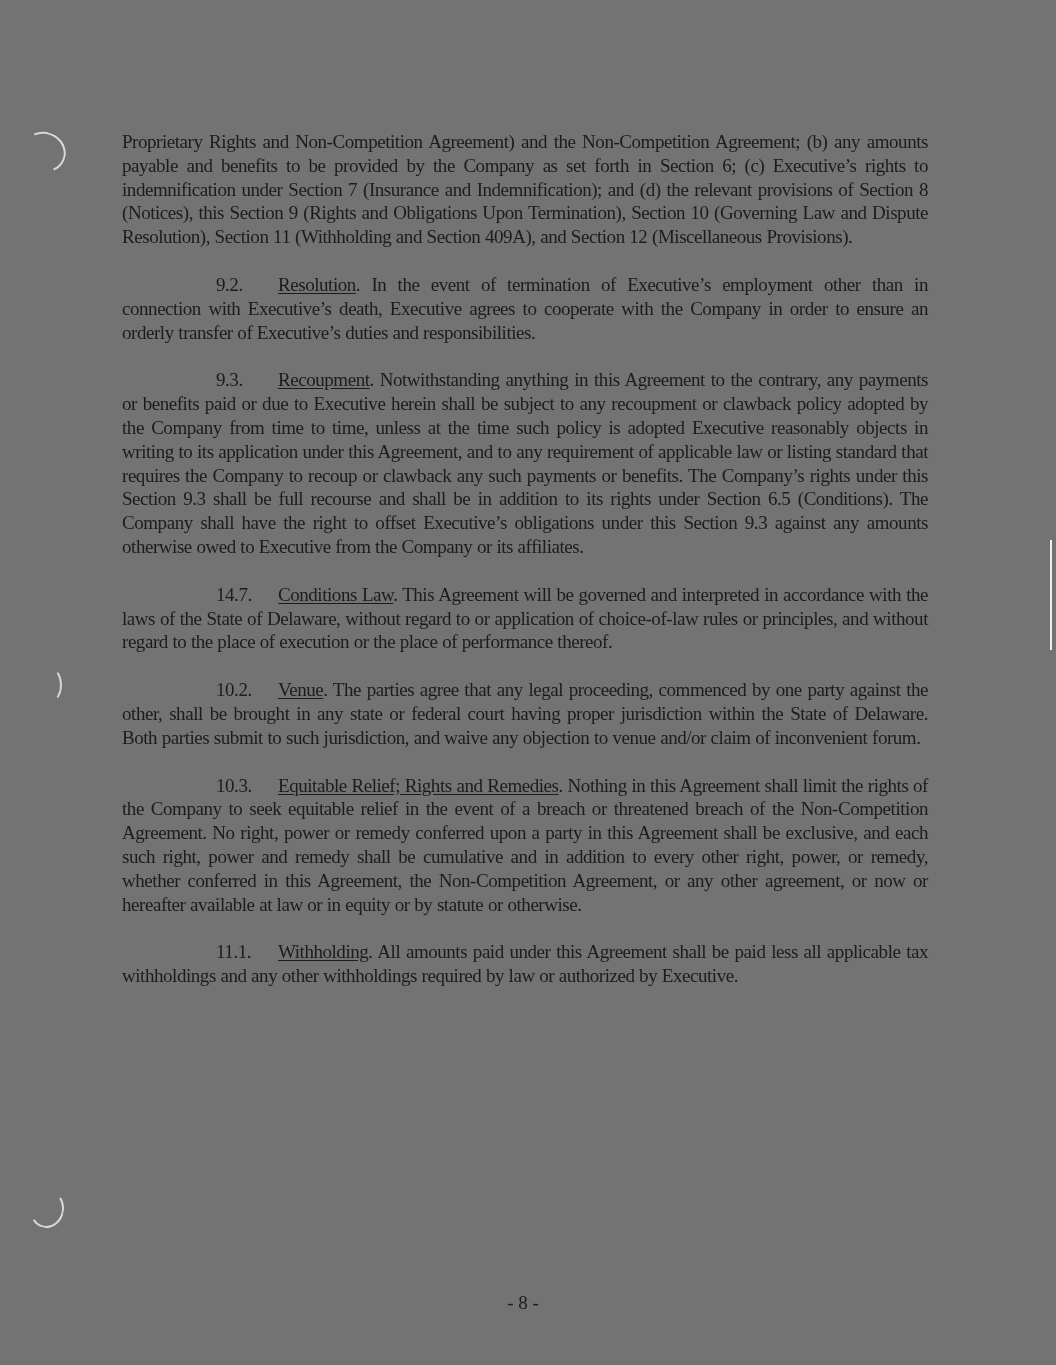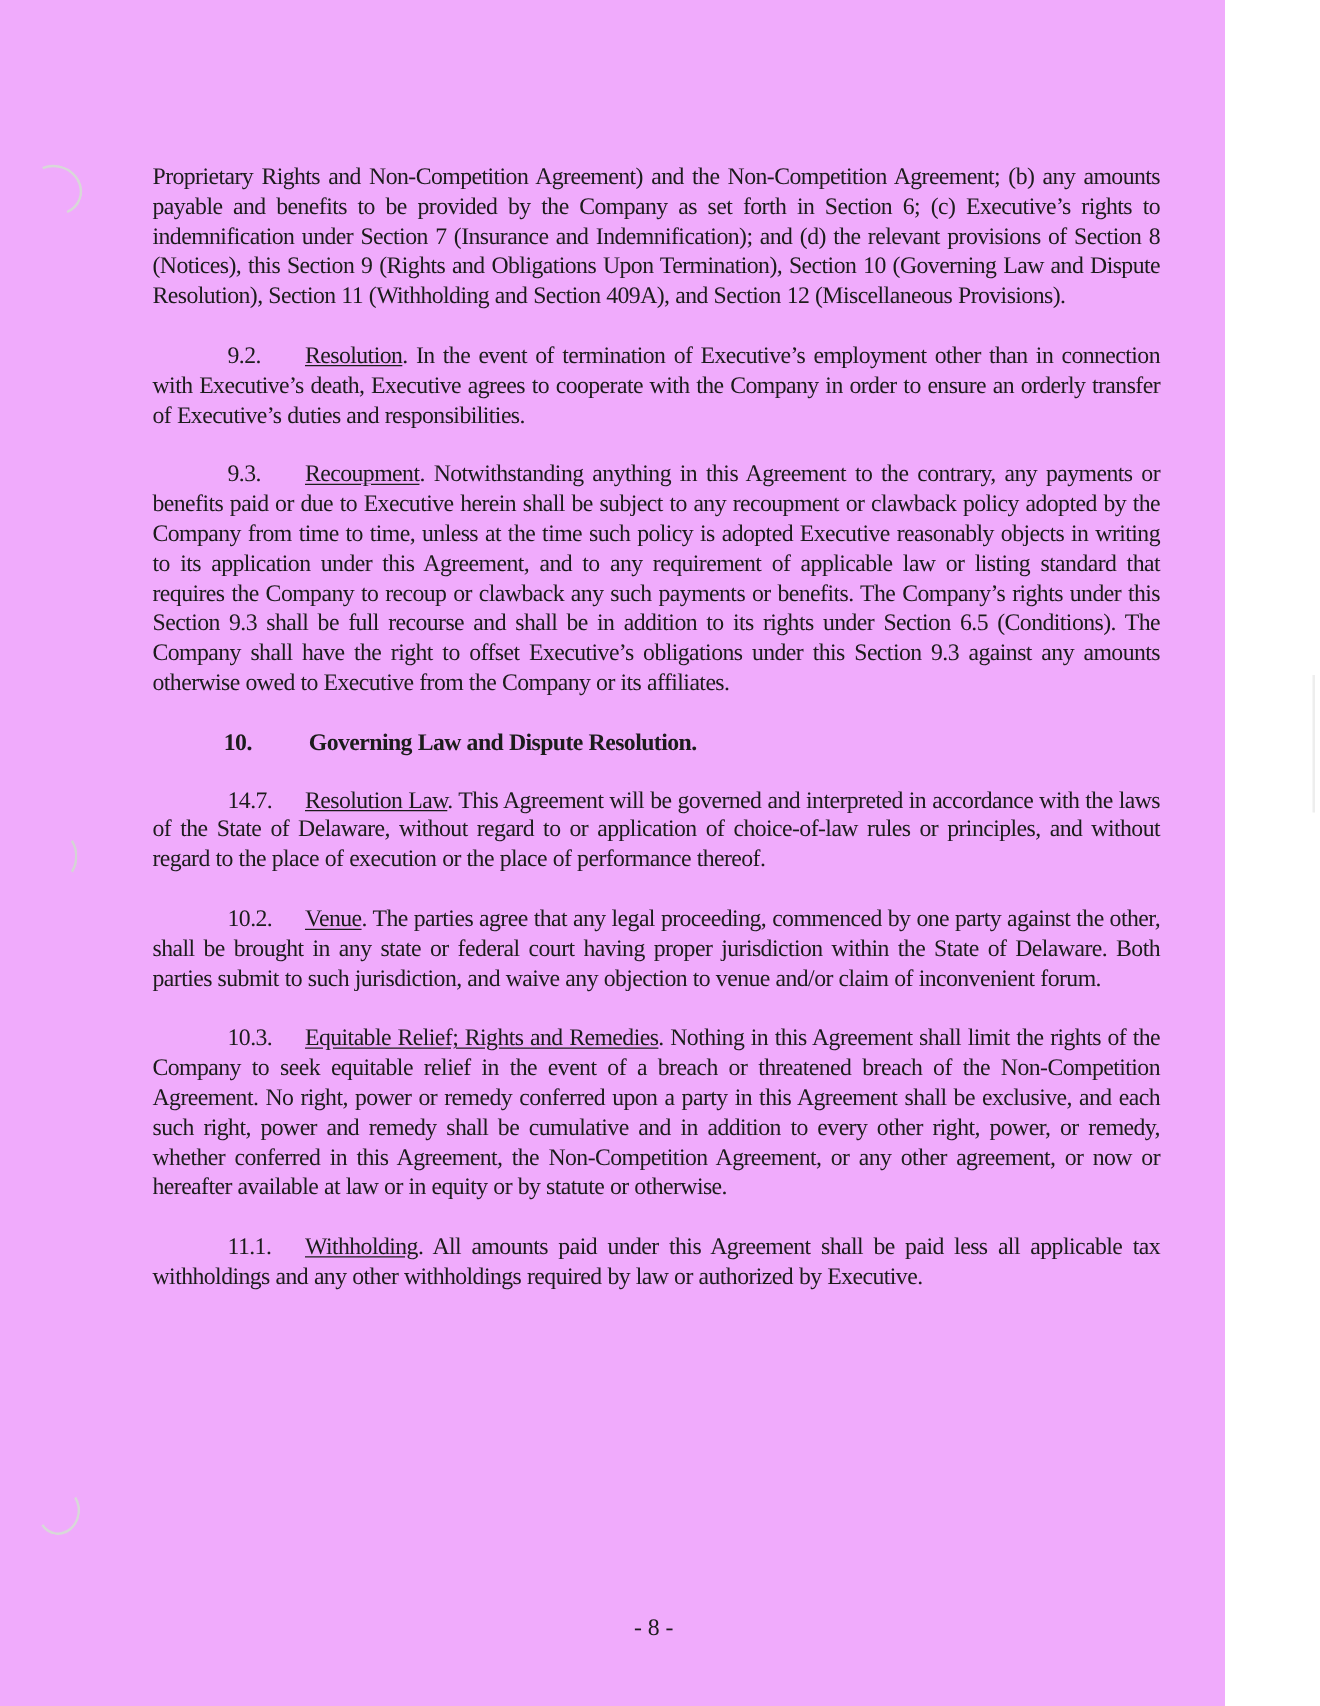--- a/index.html
+++ b/index.html
@@ -11,42 +11,42 @@
       width: 1056px;
       height: 1365px;
       position: relative;
       overflow: hidden;
       font-family: "Liberation Serif", serif;
       color: #1c1c1c;
     }
     .page {
       position: absolute;
       left: 0; top: 0;
-      width: 980px; height: 1365px;
-      background: #f0abfc;
+      width: 1056px; height: 1365px;
+      background: #737373;
     }
     .content {
       position: absolute;
       left: 122px;
       top: 130px;
       width: 806px;
       font-size: 19px;
       line-height: 23.8px;
       letter-spacing: -0.45px;
       word-spacing: 0.3px;
     }
     .content p {
       margin: 0;
       text-align: justify;
       text-align-last: left;
     }
     .para { margin-bottom: 24px !important; }
     .sub-num {
       display: inline-block;
-      margin-left: 60px;
+      margin-left: 94px;
       width: 62px;
     }
     .u { text-decoration: underline; text-underline-offset: 2px; }
     .heading {
       font-weight: bold;
       margin-bottom: 22px !important;
     }
     .heading .h-num {
       display: inline-block;
       margin-left: 57px;
@@ -90,23 +90,22 @@
   <div class="edge-line"></div>
 
   <div class="content">
 
     <p class="para">Proprietary Rights and Non-Competition Agreement) and the Non-Competition Agreement; (b) any amounts payable and benefits to be provided by the Company as set forth in Section 6; (c) Executive’s rights to indemnification under Section 7 (Insurance and Indemnification); and (d) the relevant provisions of Section 8 (Notices), this Section 9 (Rights and Obligations Upon Termination), Section 10 (Governing Law and Dispute Resolution), Section 11 (Withholding and Section 409A), and Section 12 (Miscellaneous Provisions).</p>
 
     <p class="para"><span class="sub-num">9.2.</span><span class="u">Resolution</span><span>. In the event of termination of Executive’s employment other than in connection with Executive’s death, Executive agrees to cooperate with the Company in order to ensure an orderly transfer of Executive’s duties and responsibilities.</span></p>
 
     <p class="para"><span class="sub-num">9.3.</span><span class="u">Recoupment</span><span>. Notwithstanding anything in this Agreement to the contrary, any payments or benefits paid or due to Executive herein shall be subject to any recoupment or clawback policy adopted by the Company from time to time, unless at the time such policy is adopted Executive reasonably objects in writing to its application under this Agreement, and to any requirement of applicable law or listing standard that requires the Company to recoup or clawback any such payments or benefits. The Company’s rights under this Section 9.3 shall be full recourse and shall be in addition to its rights under Section 6.5 (Conditions). The Company shall have the right to offset Executive’s obligations under this Section 9.3 against any amounts otherwise owed to Executive from the Company or its affiliates.</span></p>
 
-    <p class="heading"><span class="h-num">10.</span><span>Governing Law and Dispute Resolution.</span></p>
 
-    <p class="para"><span class="sub-num">14.7.</span><span class="u">Resolution Law</span><span>. This Agreement will be governed and interpreted in accordance with the laws of the State of Delaware, without regard to or application of choice-of-law rules or principles, and without regard to the place of execution or the place of performance thereof.</span></p>
+    <p class="para"><span class="sub-num">14.7.</span><span class="u">Conditions Law</span><span>. This Agreement will be governed and interpreted in accordance with the laws of the State of Delaware, without regard to or application of choice-of-law rules or principles, and without regard to the place of execution or the place of performance thereof.</span></p>
 
     <p class="para"><span class="sub-num">10.2.</span><span class="u">Venue</span><span>. The parties agree that any legal proceeding, commenced by one party against the other, shall be brought in any state or federal court having proper jurisdiction within the State of Delaware. Both parties submit to such jurisdiction, and waive any objection to venue and/or claim of inconvenient forum.</span></p>
 
     <p class="para"><span class="sub-num">10.3.</span><span class="u">Equitable Relief; Rights and Remedies</span><span>. Nothing in this Agreement shall limit the rights of the Company to seek equitable relief in the event of a breach or threatened breach of the Non-Competition Agreement. No right, power or remedy conferred upon a party in this Agreement shall be exclusive, and each such right, power and remedy shall be cumulative and in addition to every other right, power, or remedy, whether conferred in this Agreement, the Non-Competition Agreement, or any other agreement, or now or hereafter available at law or in equity or by statute or otherwise.</span></p>
 
 
     <p class="para"><span class="sub-num">11.1.</span><span class="u">Withholding</span><span>. All amounts paid under this Agreement shall be paid less all applicable tax withholdings and any other withholdings required by law or authorized by Executive.</span></p>
 
   </div>
 

